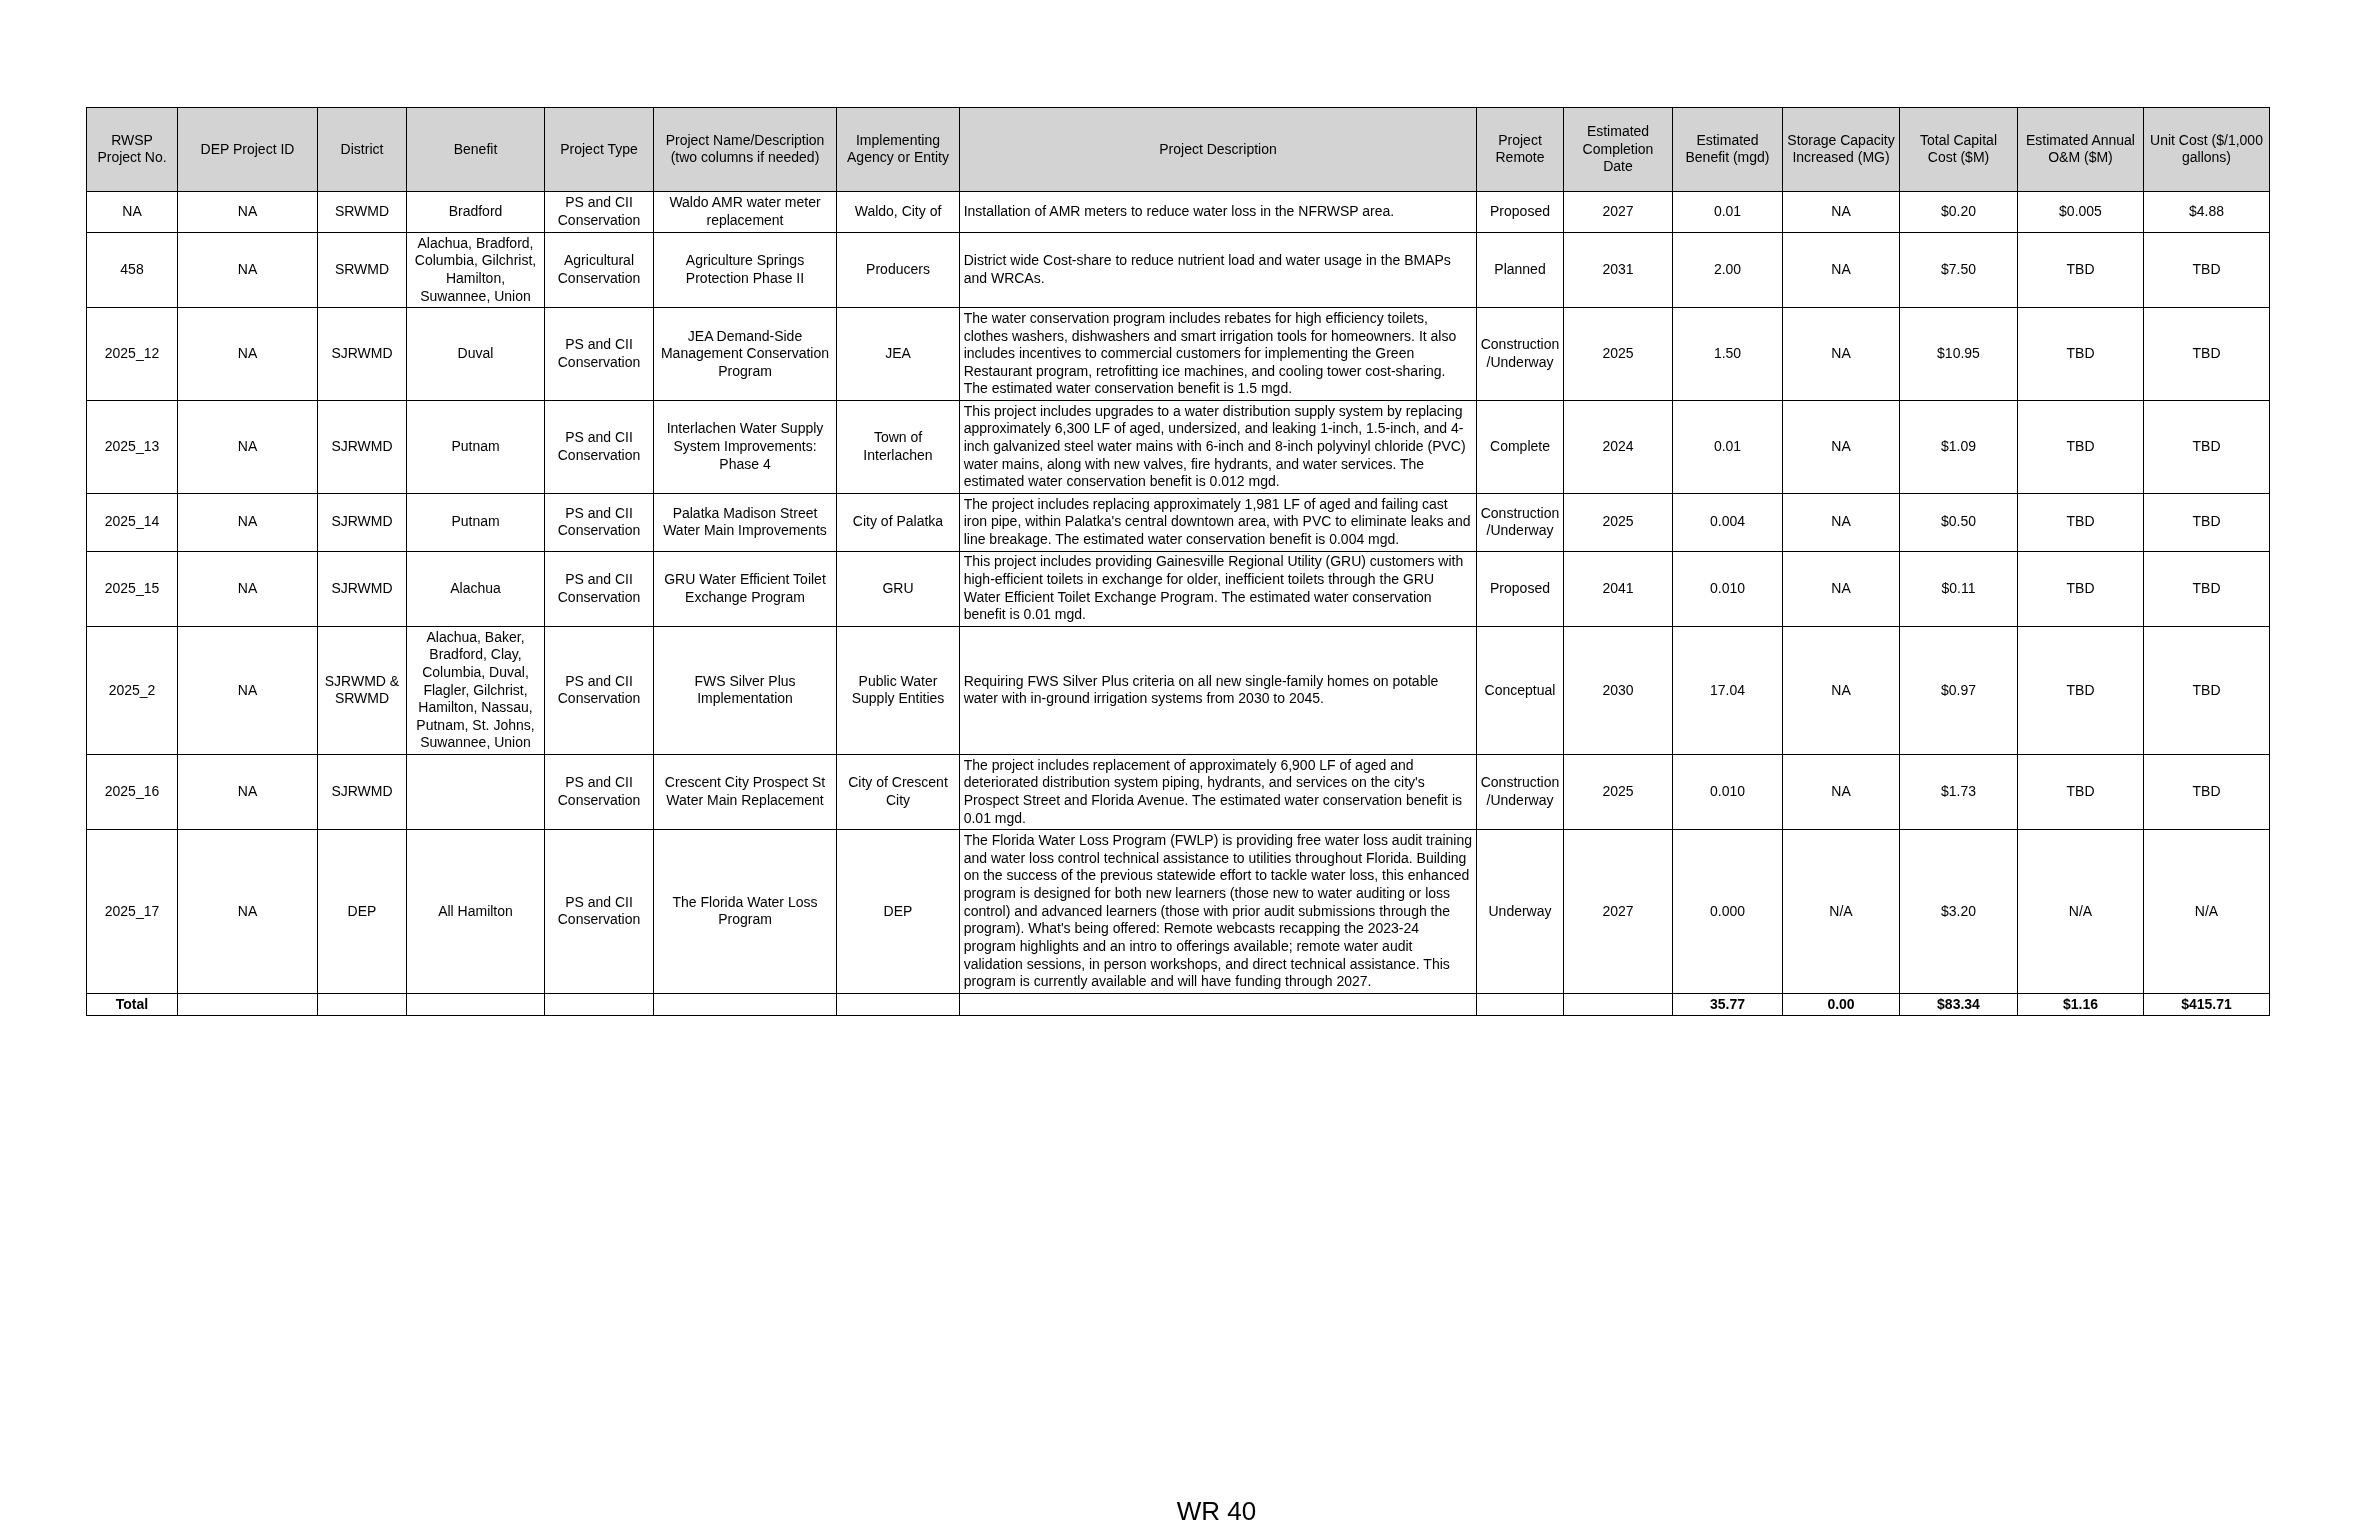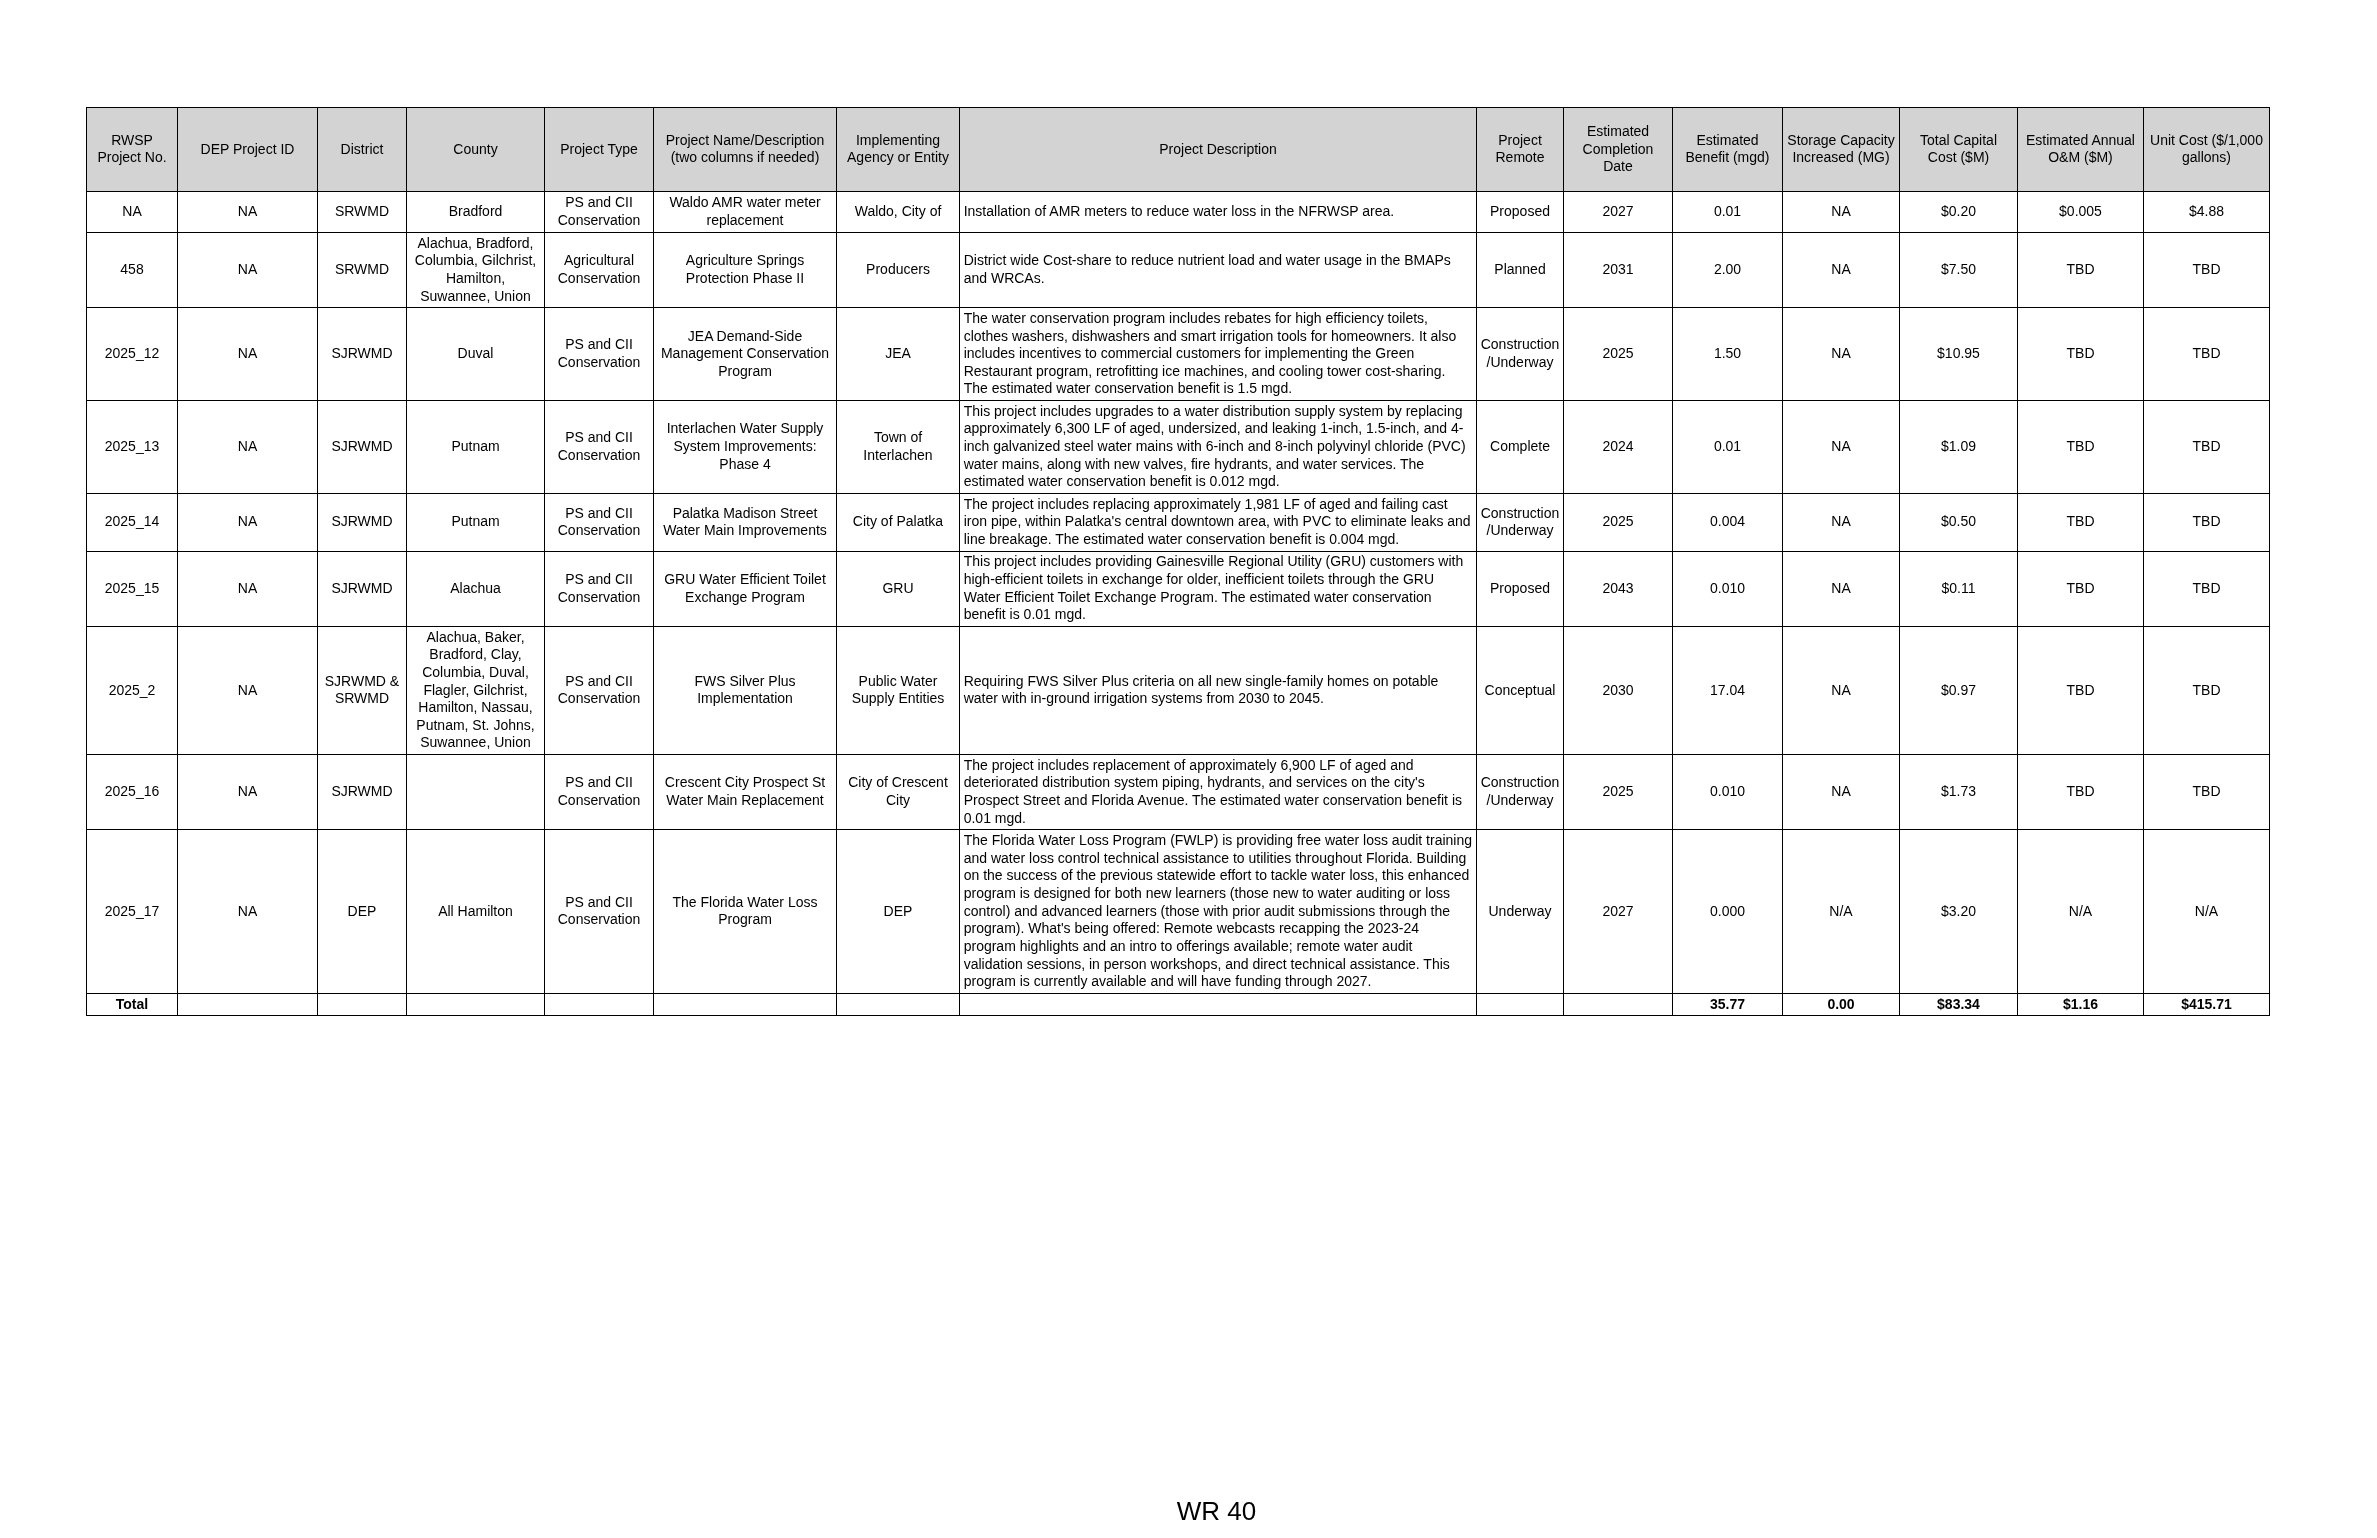--- a/index.html
+++ b/index.html
@@ -62,21 +62,21 @@
       <col style="width: 117px;">
       <col style="width: 118px;">
       <col style="width: 126px;">
       <col style="width: 126px;">
     </colgroup>
   <thead>
       <tr>
         <th>RWSP Project No.</th>
         <th>DEP Project ID</th>
         <th>District</th>
-        <th>County</th>
+        <th>Benefit</th>
         <th>Project Type</th>
         <th>Project Name/Description (two columns if needed)</th>
         <th>Implementing Agency or Entity</th>
         <th>Project Description</th>
         <th>Project Remote</th>
         <th>Estimated Completion Date</th>
         <th>Estimated Benefit (mgd)</th>
         <th>Storage Capacity Increased (MG)</th>
         <th>Total Capital Cost ($M)</th>
         <th>Estimated Annual O&amp;M ($M)</th>
@@ -172,21 +172,21 @@
       <tr>
         <td>2025_15</td>
         <td>NA</td>
         <td>SJRWMD</td>
         <td>Alachua</td>
         <td>PS and CII Conservation</td>
         <td>GRU Water Efficient Toilet Exchange Program</td>
         <td>GRU</td>
         <td class="desc">This project includes providing Gainesville Regional Utility (GRU) customers with high-efficient toilets in exchange for older, inefficient toilets through the GRU Water Efficient Toilet Exchange Program. The estimated water conservation benefit is 0.01 mgd.</td>
         <td>Proposed</td>
-        <td>2043</td>
+        <td>2041</td>
         <td>0.010</td>
         <td>NA</td>
         <td>$0.11</td>
         <td>TBD</td>
         <td>TBD</td>
       </tr>
       <tr>
         <td>2025_2</td>
         <td>NA</td>
         <td>SJRWMD &amp; SRWMD</td>

